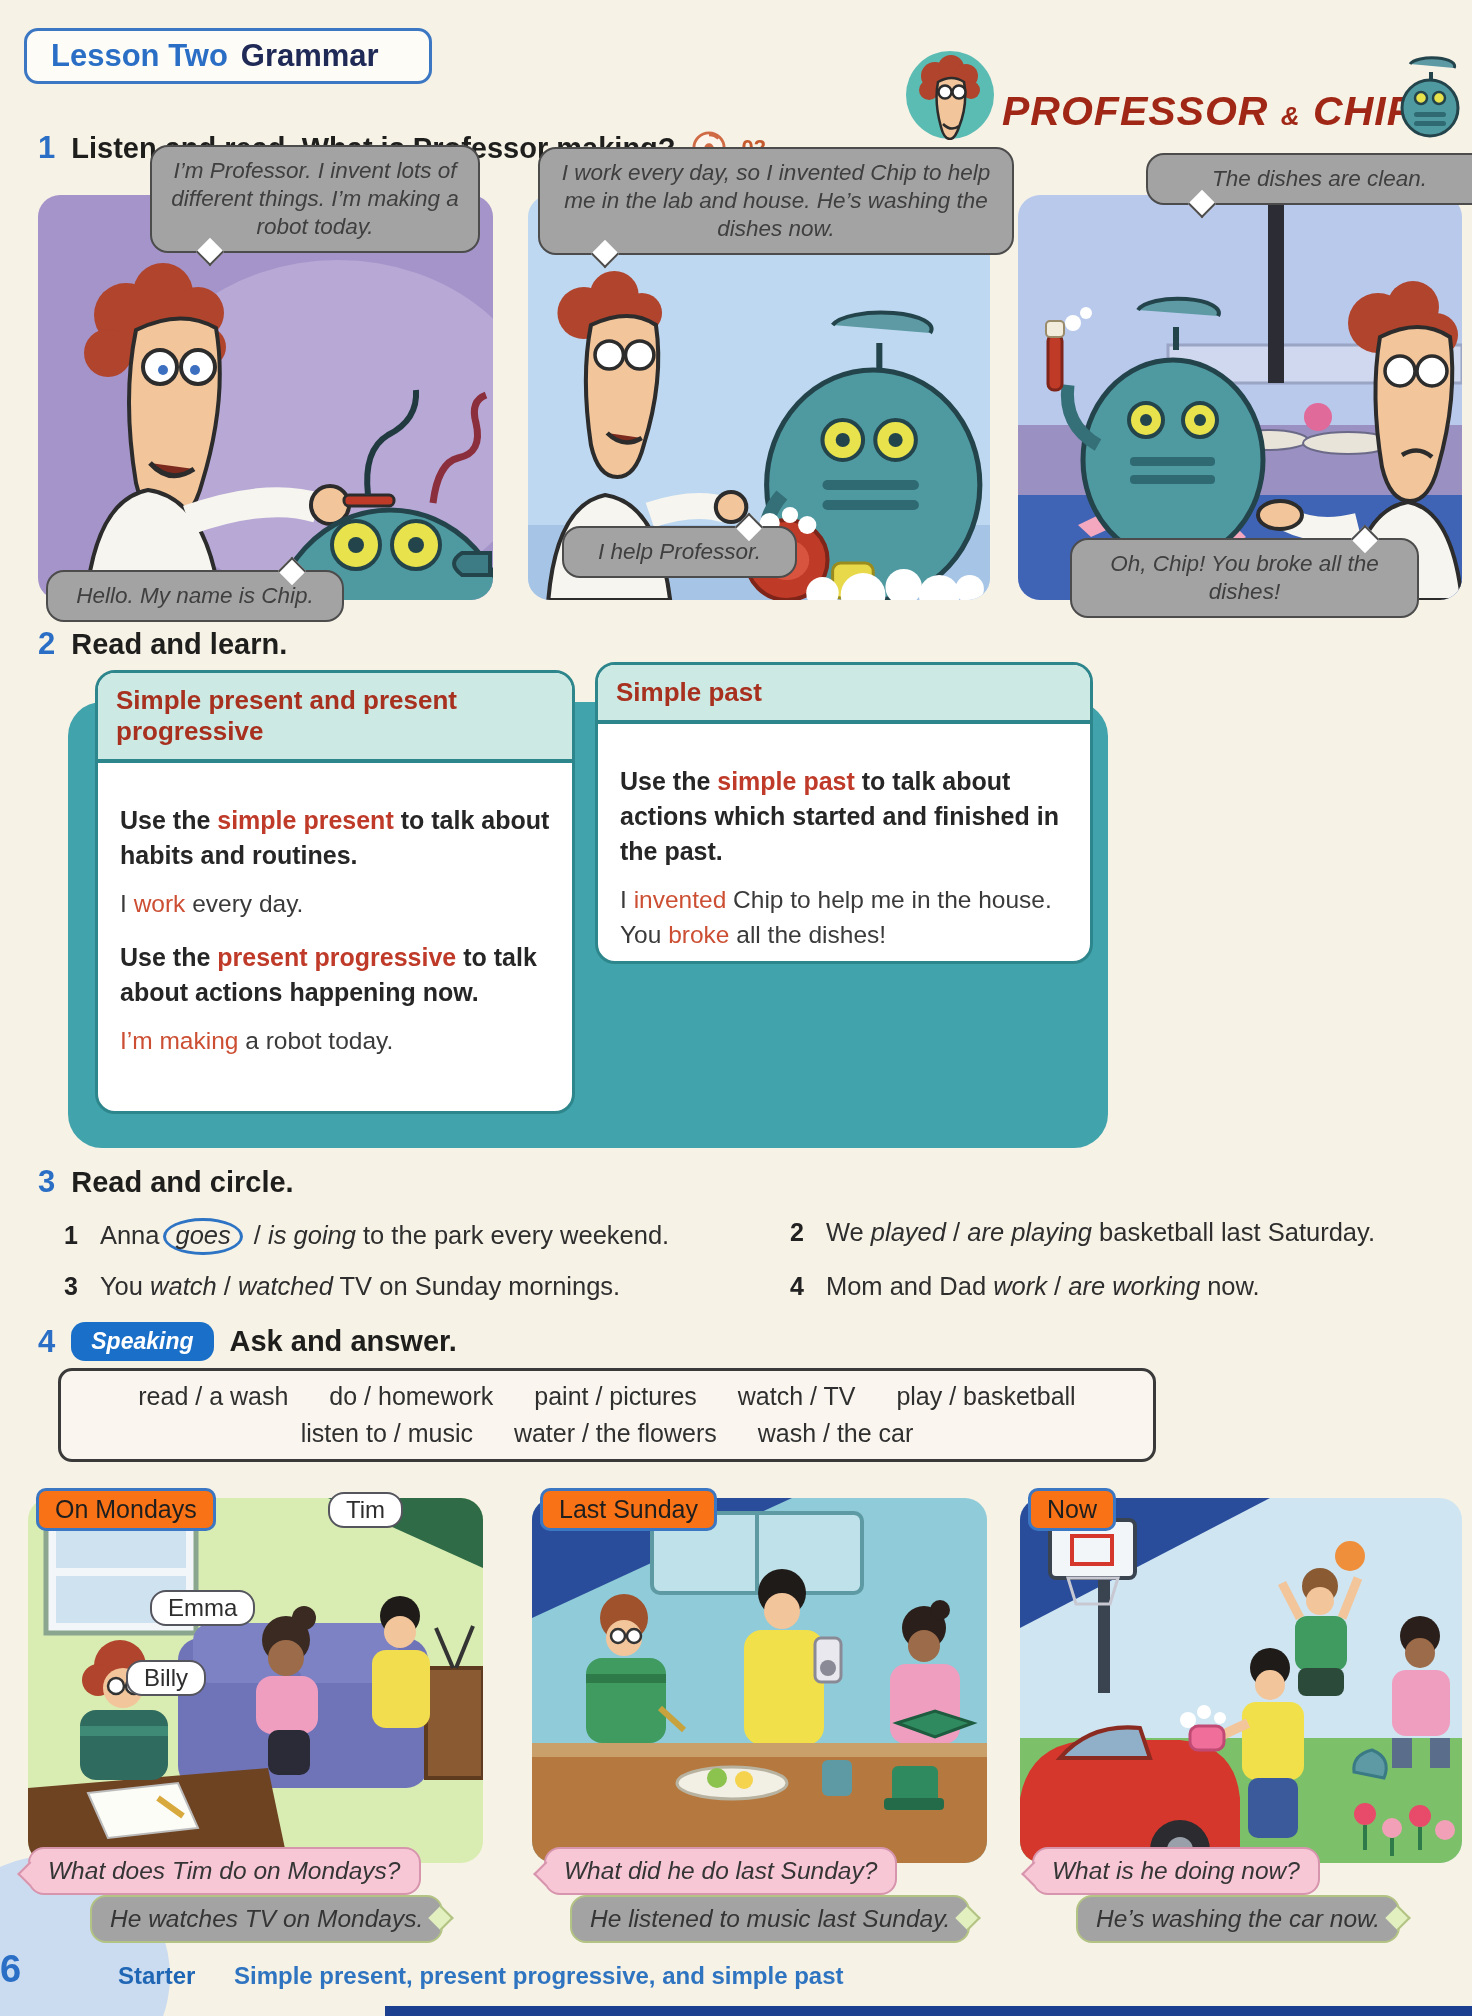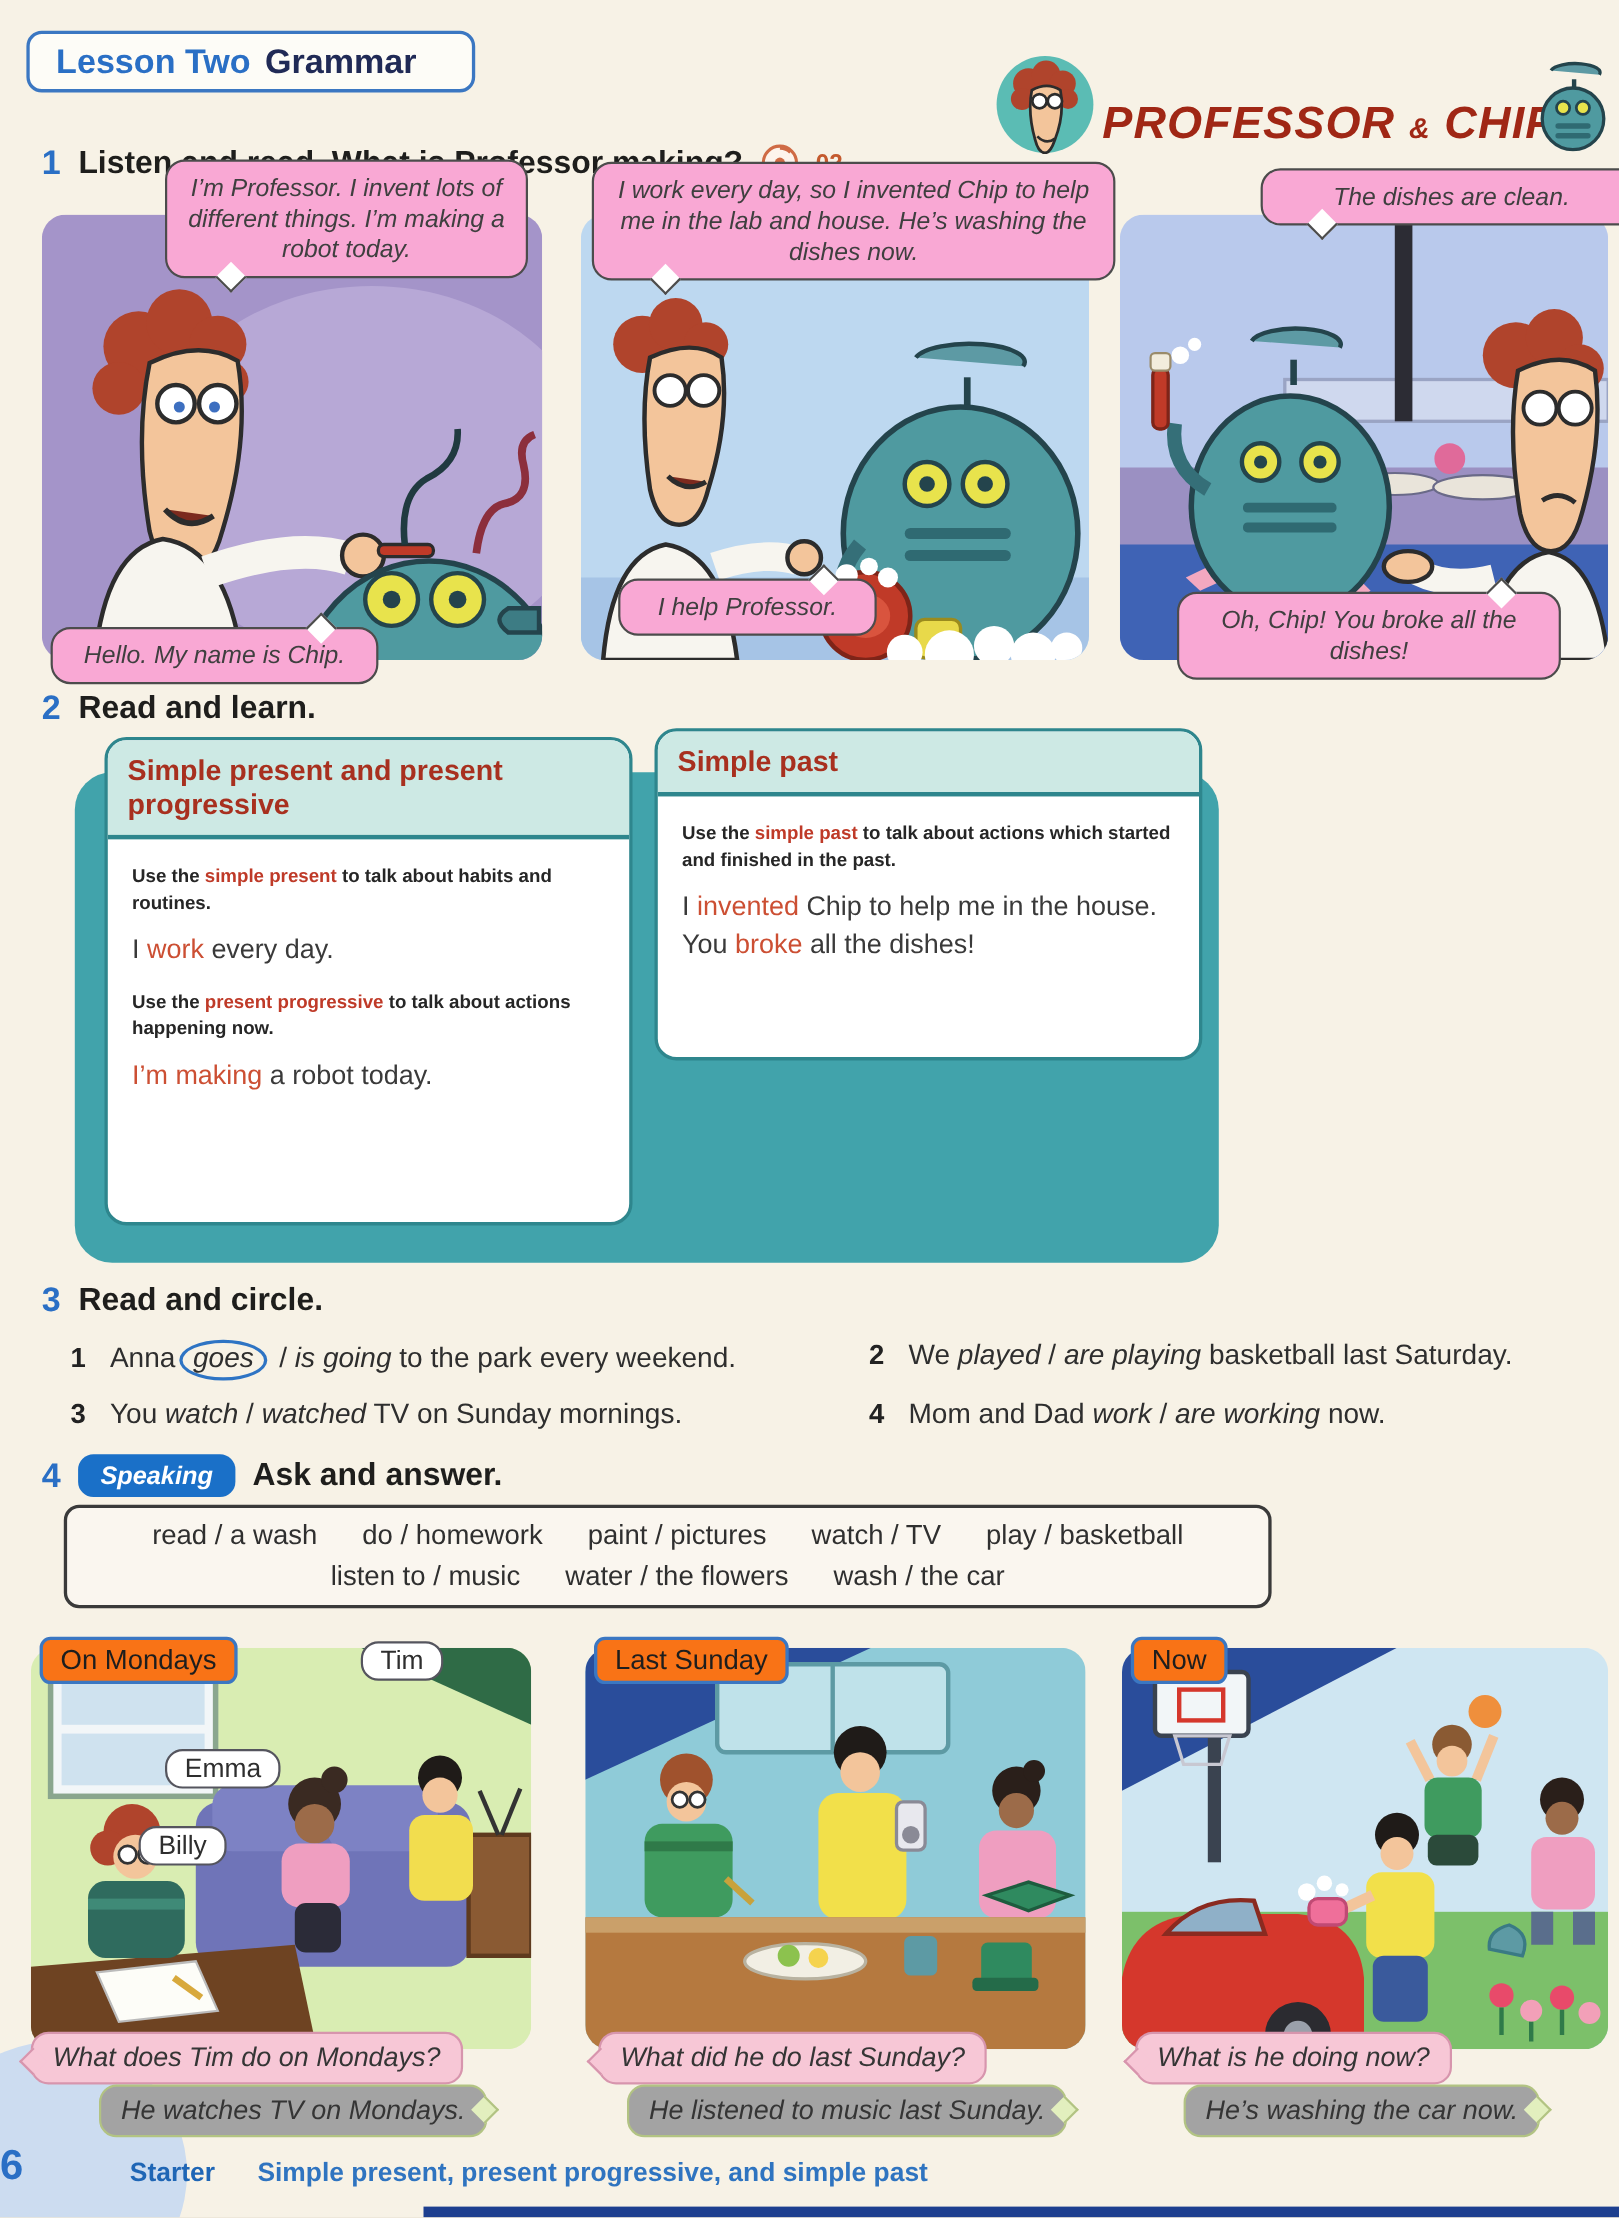--- a/index.html
+++ b/index.html
@@ -16,34 +16,34 @@
   .avatar{position:absolute;width:90px;height:90px;}
   
   .ex-heading{position:absolute;display:flex;gap:16px;align-items:center;}
   .num-blue{font-weight:800;color:#2a6fc5;font-size:31px;}
   .head-text{font-weight:700;color:#1e1e1c;font-size:29px;}
   .track{color:#c45a2e;font-weight:700;font-size:22px;}
   
   .comic-panel{position:absolute;top:195px;height:405px;}
   .panel-art{position:absolute;inset:0;border-radius:22px;overflow:hidden;}
   .panel-art svg{display:block;width:100%;height:100%;}
-  .sb{position:absolute;background:#f9a8d4;border:2.5px solid #4c4c4c;border-radius:18px;
+  .sb{position:absolute;background:#a3a3a3;border:2.5px solid #4c4c4c;border-radius:18px;
       padding:10px 14px;font-size:22.5px;font-style:italic;color:#3f3f3f;line-height:1.25;
       text-align:center;box-sizing:border-box;}
   .btail{position:absolute;width:18px;height:18px;background:#fff;transform:rotate(45deg);}
   .t-bottom{bottom:-11px;border-right:2.5px solid #4c4c4c;border-bottom:2.5px solid #4c4c4c;}
   .t-top{top:-11px;border-left:2.5px solid #4c4c4c;border-top:2.5px solid #4c4c4c;}
   
   .teal-panel{position:absolute;left:68px;top:702px;width:1040px;height:446px;background:#41a3ab;
       border-radius:34px;}
   .gcard{position:absolute;background:#fff;border:3px solid #2e868d;border-radius:20px;overflow:hidden;}
   .gcard-header{background:#cde9e4;border-bottom:4px solid #2e868d;padding:12px 18px;
       color:#a8301f;font-weight:800;font-size:26px;}
   .gcard-body{padding:16px 22px 10px 22px;}
-  .rule{font-weight:700;font-size:17px;color:#262626;line-height:1.4;margin:6px 0 0 0;}
+  .rule{font-weight:700;font-size:25px;color:#262626;line-height:1.4;margin:24px 0 0 0;}
   .rule .hl{color:#bf3a28;}
   .example{font-size:24.5px;color:#3a3a3a;line-height:1.42;margin:14px 0 0 0;}
   .example.tight{margin-top:0;}
   .example .hl{color:#cc4f33;}
   
   .rc-item{position:absolute;display:flex;gap:22px;align-items:baseline;}
   .rc-num{font-weight:800;font-size:25px;color:#222;}
   .rc-text{font-size:25.5px;color:#2e2e2e;}
   .it{font-style:italic;}
   .circled{display:inline-block;border:3px solid #2e74c4;border-radius:50%;padding:0 9px 2px 9px;margin:0 4px;}

